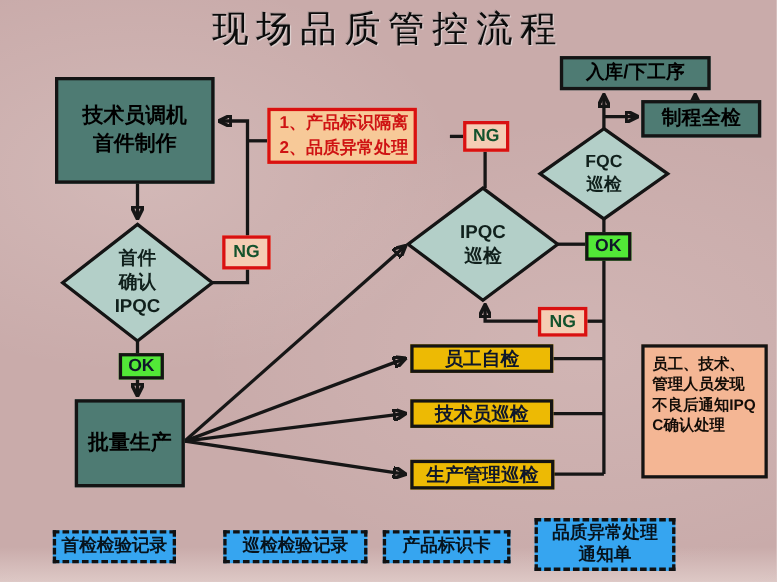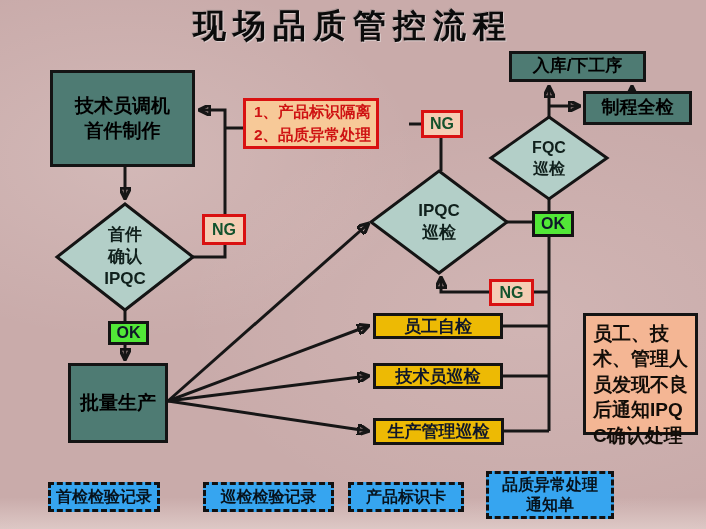--- a/index.html
+++ b/index.html
@@ -16,21 +16,21 @@
       radial-gradient(ellipse 900px 600px at 50% 45%, rgba(0,0,0,0) 60%, rgba(90,60,60,.16) 100%),
       #c9abaa;
   }
   #stage > *{position:absolute;box-sizing:border-box;}
   svg.wires{left:0;top:0;z-index:1;}
   svg.wires path{fill:none;stroke:#161616;stroke-width:3;}
   svg.wires polygon.diam{fill:#b3cfc8;stroke:#141414;stroke-width:3;}
 
   .title{
     left:8px;top:4px;width:690px;text-align:center;z-index:2;
-    font-size:33px;font-weight:700;letter-spacing:7px;color:#0b0b0b;
+    font-size:33px;font-weight:400;letter-spacing:7px;color:#0b0b0b;
     text-shadow:1px 1px 0 rgba(235,235,235,.55), -1px -1px 0 rgba(120,120,120,.35);
   }
   .dark{
     background:#4e7b73;border:3px solid #141414;color:#000000;
     display:flex;flex-direction:column;align-items:center;justify-content:center;
     font-weight:700;z-index:2;line-height:1.3;
   }
   .diamond-text{
     z-index:2;display:flex;flex-direction:column;align-items:center;justify-content:center;
     font-weight:700;color:#10201c;line-height:1.3;text-align:center;
@@ -47,21 +47,21 @@
     padding-left:8px;z-index:2;
   }
   .badge{
     z-index:3;display:flex;align-items:center;justify-content:center;
     font-weight:800;font-size:16px;
   }
   .badge.ng{background:#f5cdb4;border:3px solid #d91111;color:#14532d;}
   .badge.ok{background:#52e837;border:3px solid #141414;color:#0f172a;}
   .note{
     background:#f4b694;border:3px solid #141414;color:#130d08;
-    font-weight:700;font-size:19px;line-height:1.34;
+    font-weight:700;font-size:14px;line-height:1.34;
     padding:5px 5px 5px 7px;z-index:2;word-break:break-all;
   }
   .doc{
     background:#36a5f0;border:3px dashed #111;color:#07131d;
     display:flex;flex-direction:column;align-items:center;justify-content:center;
     font-weight:700;font-size:16px;z-index:2;line-height:1.25;text-align:center;
   }
 </style>
 </head>
 <body>

